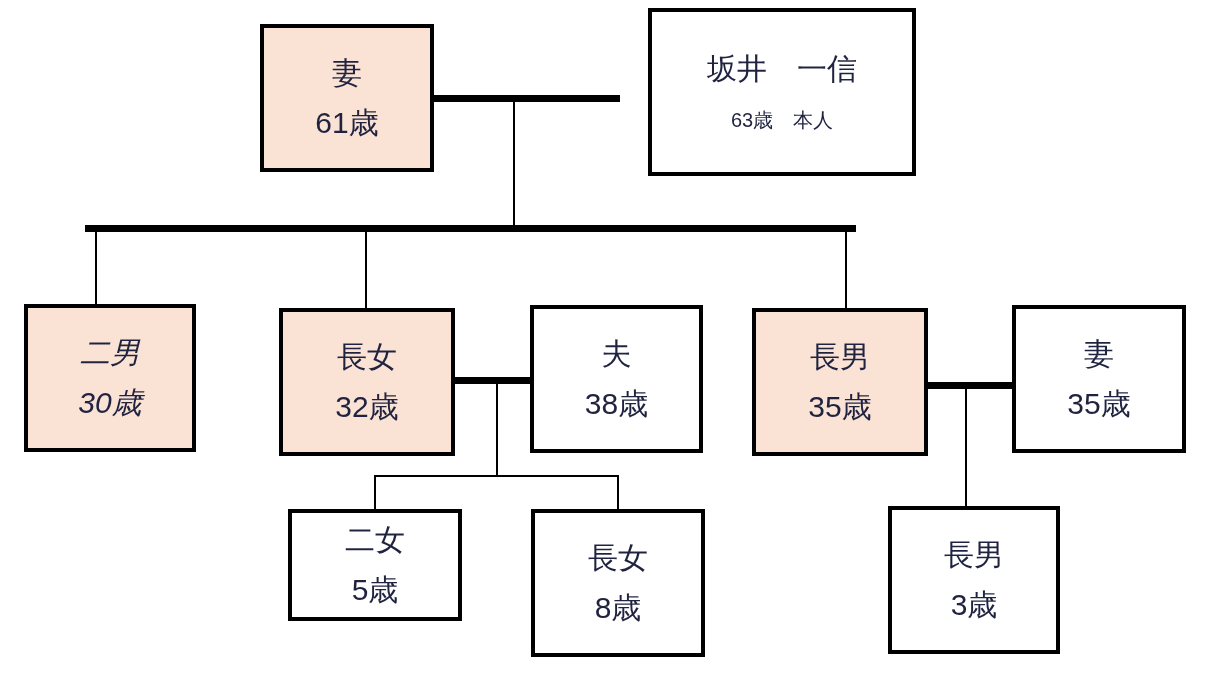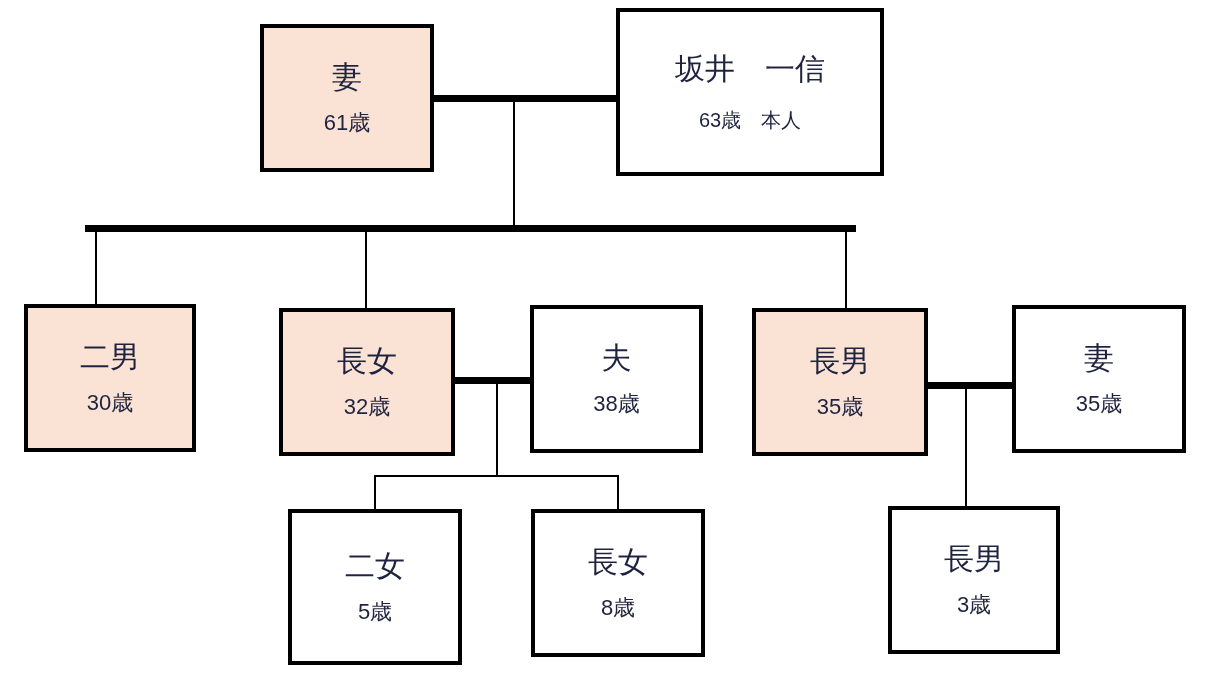--- a/index.html
+++ b/index.html
@@ -38,21 +38,21 @@
     display: block;
     white-space: pre;
     text-align: center;
     color: #1f2340;
   }
   .node .line1 {
     font-size: 30px;
     margin-bottom: 20px;
   }
   .node .line2 {
-    font-size: 22px;
+    font-size: 30px;
   }
   
   .node.person-main .line1 { font-size: 30px; margin-bottom: 26px; }
   .node.person-main .line2 { font-size: 20px; }
 
   .edge {
     position: absolute;
     background: #000000;
   }
   .edge.thin-v { width: 2px; }
@@ -62,36 +62,36 @@
 </head>
 <body>
 
 <div id="genogram">
 
   <div class="node filled" style="left:260px; top:24px; width:174px; height:148px;">
     <span class="line1">妻</span>
     <span class="line2">61歳</span>
   </div>
 
-  <div class="node person-main" style="left:616px; top:8px; width:268px; height:168px;">
+  <div class="node person-main" style="left:648px; top:8px; width:268px; height:168px;">
     <span class="line1">坂井　一信</span>
     <span class="line2">63歳　本人</span>
   </div>
 
   <div class="edge thick-h" style="left:430px; top:95px; width:190px;"></div>
 
   <div class="edge thin-v" style="left:513px; top:102px; height:126px;"></div>
 
   <div class="edge thick-h" style="left:85px; top:225px; width:771px;"></div>
 
   <div class="edge thin-v" style="left:95px; top:228px; height:78px;"></div>
   <div class="edge thin-v" style="left:365px; top:228px; height:82px;"></div>
   <div class="edge thin-v" style="left:845px; top:228px; height:82px;"></div>
 
-  <div class="node filled" style="left:24px; top:304px; width:172px; height:148px;">
+  <div class="node filled" style="left:24px; top:304px; width:172px; height:148px;font-style:italic;">
     <span class="line1">二男</span>
     <span class="line2">30歳</span>
   </div>
 
   <div class="node filled" style="left:279px; top:308px; width:176px; height:148px;">
     <span class="line1">長女</span>
     <span class="line2">32歳</span>
   </div>
 
   <div class="node" style="left:530px; top:305px; width:173px; height:148px;">
@@ -112,21 +112,21 @@
   <div class="edge thick-h" style="left:451px; top:377px; width:83px;"></div>
   <div class="edge thin-v" style="left:496px; top:384px; height:92px;"></div>
 
   <div class="edge thick-h" style="left:924px; top:382px; width:92px;"></div>
   <div class="edge thin-v" style="left:965px; top:389px; height:117px;"></div>
 
   <div class="edge thin-h" style="left:374px; top:475px; width:245px;"></div>
   <div class="edge thin-v" style="left:374px; top:475px; height:36px;"></div>
   <div class="edge thin-v" style="left:617px; top:475px; height:36px;"></div>
 
-  <div class="node" style="left:288px; top:509px; width:174px; height:156px;">
+  <div class="node" style="left:288px; top:509px; width:174px; height:112px;">
     <span class="line1">二女</span>
     <span class="line2">5歳</span>
   </div>
 
   <div class="node" style="left:531px; top:509px; width:174px; height:148px;">
     <span class="line1">長女</span>
     <span class="line2">8歳</span>
   </div>
 
   <div class="node" style="left:888px; top:506px; width:172px; height:148px;">

